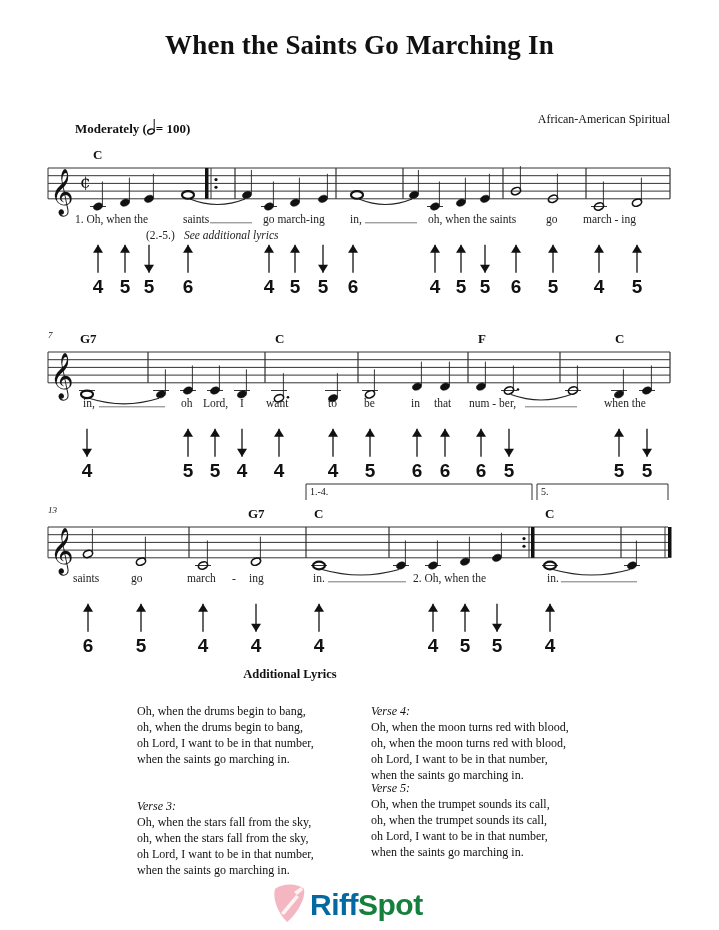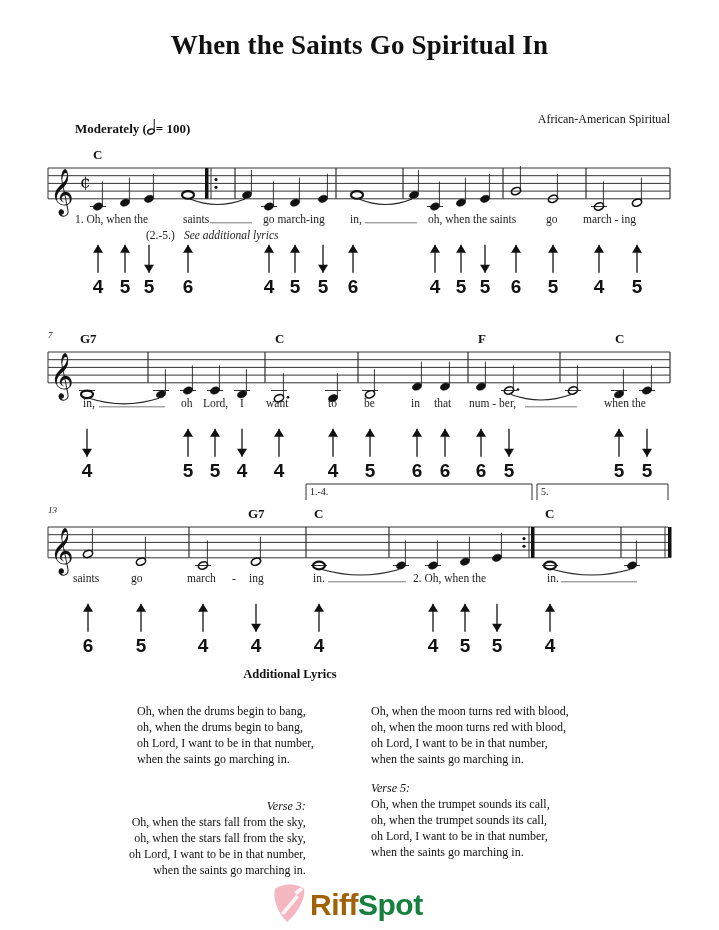--- a/index.html
+++ b/index.html
@@ -16,21 +16,21 @@
   .volta{font-family:"Liberation Serif",serif;font-size:10px;fill:#111;}
   .addl-title{position:absolute;left:0;width:580px;top:667px;text-align:center;font-size:12.5px;font-weight:bold;}
   .verse{position:absolute;font-size:12px;line-height:16px;}
   .verse .vlabel{font-style:italic;}
   .logo{position:absolute;left:272px;top:883px;display:flex;align-items:center;gap:4px;}
   .logo .word{font-family:"Liberation Sans","DejaVu Sans",sans-serif;font-weight:bold;font-size:30px;letter-spacing:-0.5px;}
 </style>
 </head>
 <body>
 
-<div class="title">When the Saints Go Spiritual In</div>
+<div class="title">When the Saints Go Marching In</div>
 <div class="composer">African-American Spiritual</div>
 <div class="tempo">
   <span>Moderately</span>
   <span>(</span><span style="display:inline-block;position:relative;width:9px;height:14px;vertical-align:-2px;"><svg width="9" height="16" viewBox="0 0 9 16">
         <ellipse cx="4" cy="12.5" rx="3.4" ry="2.4" fill="none" stroke="#111" stroke-width="1.4" transform="rotate(-20 4 12.5)"></ellipse>
         <line x1="7.2" y1="12" x2="7.2" y2="0" stroke="#111" stroke-width="1"></line>
       </svg></span><span>= 100)</span>
 </div>
 
 <svg class="music" id="music" width="719" height="660" viewBox="0 0 719 660">
@@ -355,28 +355,29 @@
   </svg>
 
 <div class="addl-title">Additional Lyrics</div>
 
 <div class="verse" style="left:137px;top:703px;">
   <div>Oh, when the drums begin to bang,</div>
   <div>oh, when the drums begin to bang,</div>
   <div>oh Lord, I want to be in that number,</div>
   <div>when the saints go marching in.</div>
 </div>
-<div class="verse" style="left:129px;top:798px;text-align:right;">
+<div class="verse" style="left:137px;top:798px;">
   <div class="vlabel">Verse 3:</div>
   <div>Oh, when the stars fall from the sky,</div>
   <div>oh, when the stars fall from the sky,</div>
   <div>oh Lord, I want to be in that number,</div>
   <div>when the saints go marching in.</div>
 </div>
 <div class="verse" style="left:371px;top:703px;">
+  <div class="vlabel">Verse 4:</div>
   <div>Oh, when the moon turns red with blood,</div>
   <div>oh, when the moon turns red with blood,</div>
   <div>oh Lord, I want to be in that number,</div>
   <div>when the saints go marching in.</div>
 </div>
 <div class="verse" style="left:371px;top:758px;margin-top:22px;">
   <div class="vlabel">Verse 5:</div>
   <div>Oh, when the trumpet sounds its call,</div>
   <div>oh, when the trumpet sounds its call,</div>
   <div>oh Lord, I want to be in that number,</div>
@@ -384,14 +385,14 @@
 </div>
 
 <div class="logo">
   <span>
     <svg width="34" height="40" viewBox="0 0 34 40">
       <path d="M3 6 C10 0 26 0 32 6 C34 16 24 32 15 39 C8 32 0 18 3 6 Z" fill="#f4b7c2"></path>
       <path d="M9 30 L24 12 L27 14 L12 32 Z" fill="#fff" opacity="0.85"></path>
       <path d="M22 9 L29 4 L31 7 L25 12 Z" fill="#fff" opacity="0.85"></path>
     </svg>
   </span>
-  <span class="word"><span style="color:#a16207">Riff</span><span style="color:#15803d">Spot</span></span>
+  <span class="word"><span style="color:#0369a1">Riff</span><span style="color:#15803d">Spot</span></span>
 </div>
 
 </body></html>

